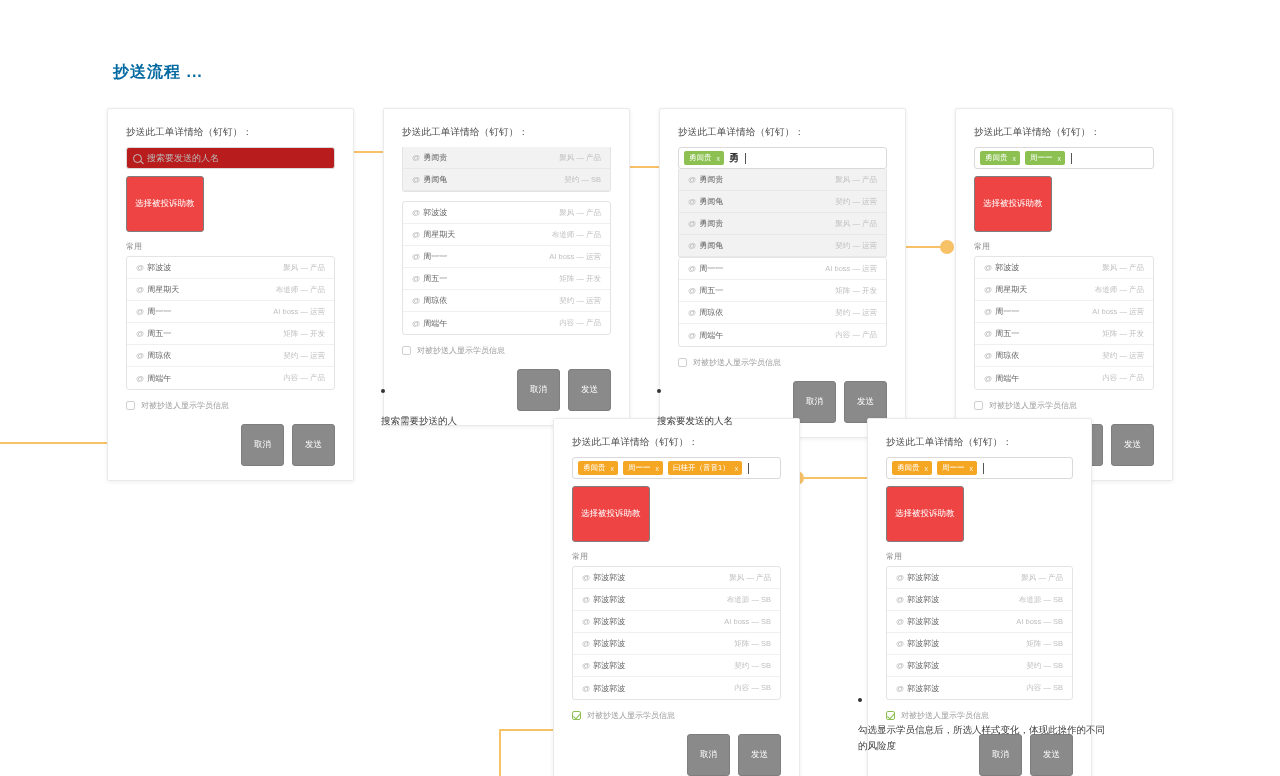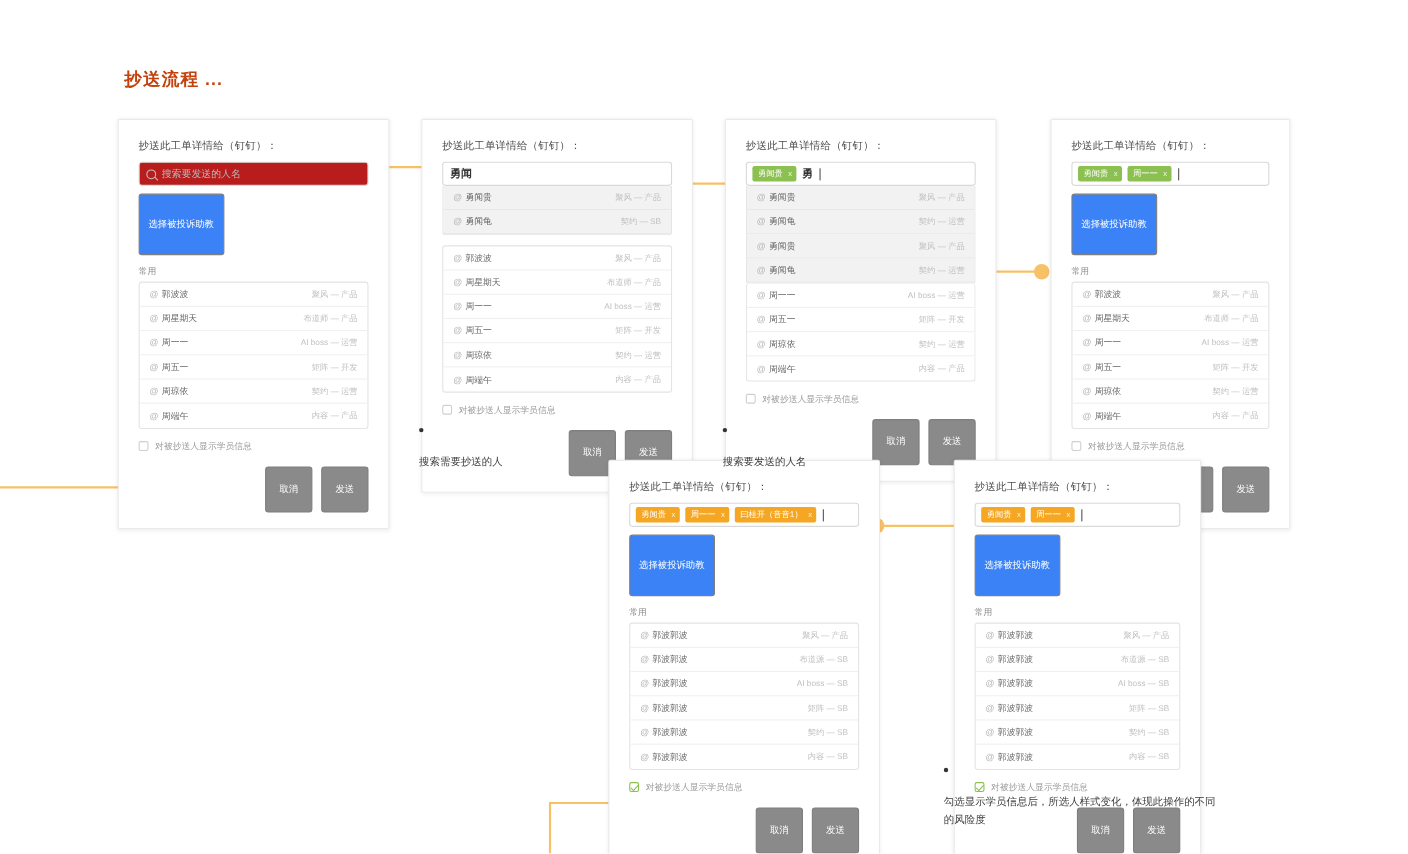--- a/index.html
+++ b/index.html
@@ -9,21 +9,21 @@
     width: 1280px; height: 776px;
     background: #FFFFFF;
     font-family: "Liberation Sans", "DejaVu Sans", sans-serif;
     overflow: hidden;
   }
   #canvas { position: relative; width: 1280px; height: 776px; background:#FFFFFF; }
 
   
   .page-title {
     position: absolute; left: 113px; top: 62px;
-    font-size: 16px; font-weight: bold; color: #c2410c;
+    font-size: 16px; font-weight: bold; color: #0369a1;
     letter-spacing: 1px;
   }
 
   
   svg.conn { position: absolute; left:0; top:0; width:1280px; height:776px; pointer-events:none; }
   .dot { position:absolute; width:14px; height:14px; border-radius:50%;
          background:#F7C168; }
 
   
   .card {
@@ -58,21 +58,21 @@
     display:inline-flex; align-items:center; gap:5px;
     height:14px; padding:0 4px 0 5px; border-radius:2px;
     font-size:7.5px; color:#FFFFFF; white-space:nowrap;
   }
   .tag .x { font-size:7px; opacity:.85; }
   .tag.green  { background:#8CC152; }
   .tag.orange { background:#F5A623; }
 
   
   .gbtn {
-    display:inline-block; background:#3b82f6; color:#FFFFFF;
+    display:inline-block; background:#ef4444; color:#FFFFFF;
     font-size:8.5px; padding:21px 8px; border-radius:3px;
     border:1px solid #7E7E7E; white-space:nowrap;
   }
   .sel-row { margin-top:7px; }
 
   
   .freq-title { font-size:8px; color:#8A8A8A; margin:9px 0 4px 0; }
   .list {
     border:1px solid #E4E4E4; border-radius:3px; overflow:hidden; background:#FFFFFF;
   }
@@ -224,23 +224,20 @@
 
     <div class="foot">
       <button class="fbtn">取消</button>
       <button class="fbtn">发送</button>
     </div>
   </div>
 
   <div class="card" style="left:383px; top:108px; width:247px;">
     <div class="card-label">抄送此工单详情给（钉钉）：</div>
 
-    <div class="input-box white">
-      <span class="typed">勇闻</span>
-    </div>
 
     <div class="sugg">
       <div class="row">
         <span class="nm">
             <span class="at">@</span>
             <span>勇闻贵</span>
           </span>
         <span class="rl">聚风 — 产品</span>
       </div>
       <div class="row">

